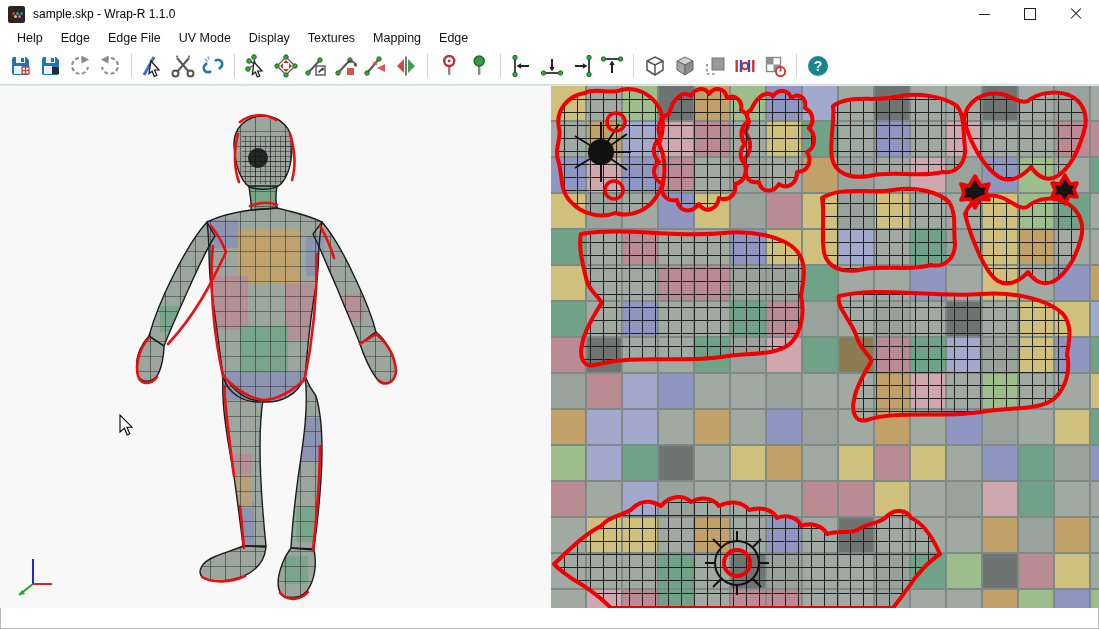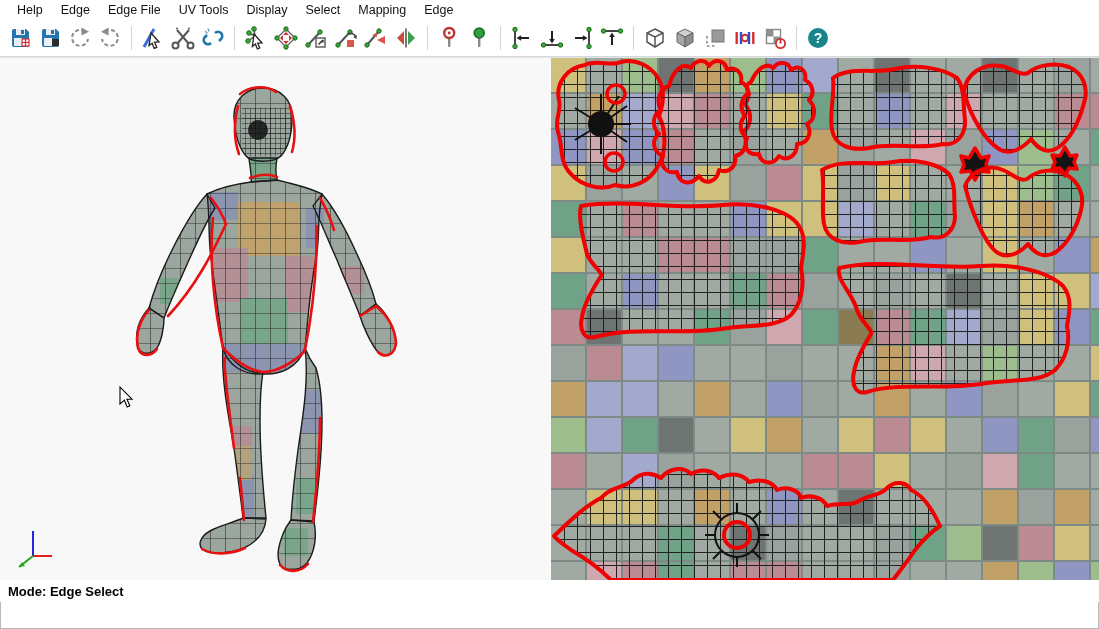--- a/index.html
+++ b/index.html
@@ -36,28 +36,43 @@
   .islands,.figure-svg{position:absolute;left:0;top:0;}
 
   
   .statusbar{height:22px;display:flex;align-items:center;padding-left:8px;background:#fff;font-weight:bold;font-size:13px;color:#000;}
 </style>
 </head>
 <body>
 
 <div class="window">
 
+  <div class="titlebar">
+    <div class="app-icon"></div>
+    <div class="title-text">sample.skp - Wrap-R 1.1.0</div>
+    <div class="win-controls">
+      <div class="win-btn">
+          <span class="min-glyph"></span>
+        </div>
+      <div class="win-btn">
+          <span class="max-glyph"></span>
+        </div>
+      <div class="win-btn">
+          <span class="close-glyph"></span>
+        </div>
+    </div>
+  </div>
 
   <div class="menubar">
     <span class="menu-item">Help</span>
     <span class="menu-item">Edge</span>
     <span class="menu-item">Edge File</span>
-    <span class="menu-item">UV Tools</span>
+    <span class="menu-item">UV Mode</span>
     <span class="menu-item">Display</span>
-    <span class="menu-item">Select</span>
+    <span class="menu-item">Textures</span>
     <span class="menu-item">Mapping</span>
     <span class="menu-item">Edge</span>
   </div>
 
   <div class="toolbar" id="toolbar">
       <div class="tbtn">
         <svg width="24" height="24" viewBox="0 0 24 24">
           <path d="M4,5 a2,2 0 0 1 2,-2 h12 l3,3 v13 a2,2 0 0 1 -2,2 h-13 a2,2 0 0 1 -2,-2 z" fill="#2076ad"></path>
           <rect x="8" y="3" width="9" height="6" fill="#e9eff3"></rect>
           <rect x="13" y="4" width="3" height="4" fill="#2076ad"></rect>
@@ -724,17 +739,14 @@
               <line x1="170" y1="493" x2="162" y2="501"></line>
                 <line x1="202" y1="493" x2="210" y2="501"></line>
             </g>
             <circle cx="186" cy="477" r="13" fill="none" stroke="#f00000" stroke-width="4"></circle>
           </g>
         </g>
       </svg>
     </div>
   </div>
 
-  <div class="statusbar">
-    <span>Mode: Edge Select</span>
-  </div>
 
 </div>
 
 </body></html>

